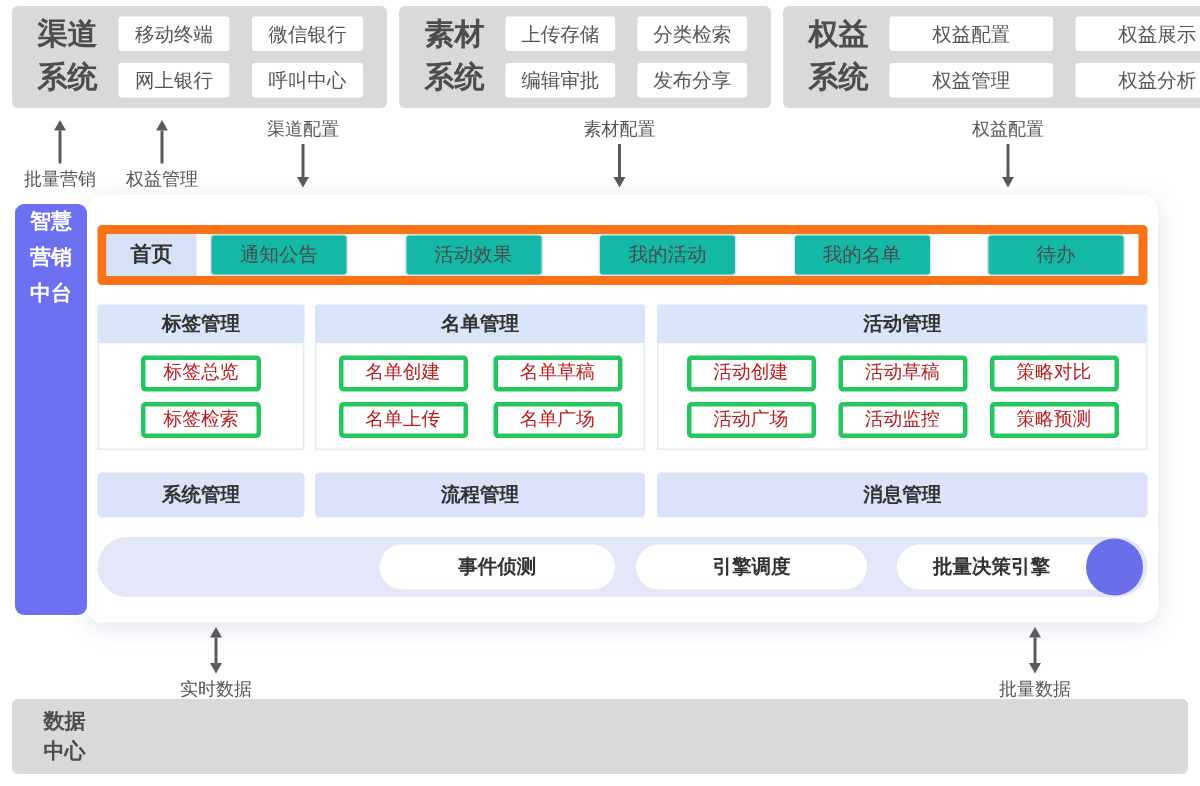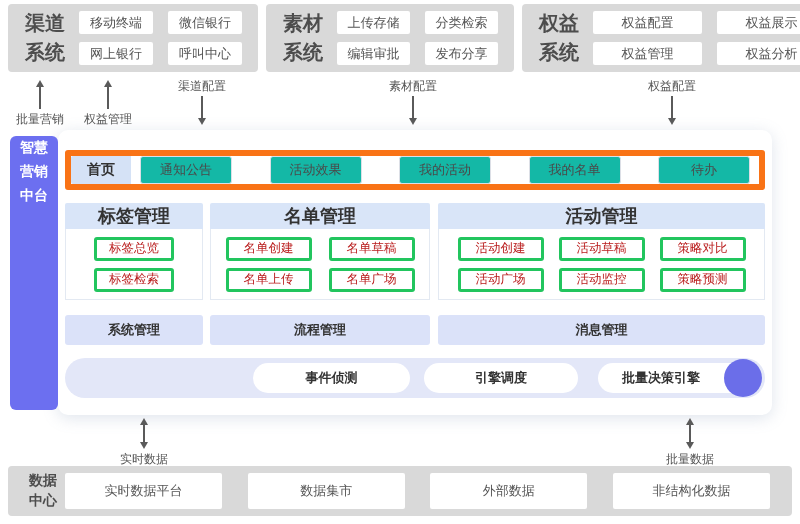--- a/index.html
+++ b/index.html
@@ -53,21 +53,21 @@
   #nav .nav-items{flex:1;display:flex;justify-content:space-between;align-items:center;padding:0 9px;}
   .navbtn{width:92px;height:28px;box-sizing:border-box;border:1px solid #DCDFE6;border-radius:3px;
           background:#14b8a6;display:flex;align-items:center;justify-content:center;
           font-size:13px;color:#4A4A4A;white-space:nowrap;}
   
   .section{position:absolute;top:73px;height:97px;box-sizing:border-box;}
   #sec1{left:7px;width:138px;}
   #sec2{left:152px;width:220px;}
   #sec3{left:380px;width:327px;}
   .sec-hdr{height:26px;background:#D9E5F8;border-radius:2px 2px 0 0;display:flex;align-items:center;
-           justify-content:center;font-size:18px;font-weight:600;color:#333333;text-align:right;}
+           justify-content:center;font-size:13px;font-weight:600;color:#333333;text-align:right;}
   .sec-body{height:71px;box-sizing:border-box;border:1px solid #E3E9F2;border-top:none;background:#ffffff;
             display:grid;place-content:center;gap:7px;}
   #sec1 .sec-body{grid-template-columns:auto;}
   #sec2 .sec-body{grid-template-columns:auto auto;column-gap:17px;}
   #sec3 .sec-body{grid-template-columns:auto auto auto;column-gap:15px;}
   .secbtn{width:86px;height:24px;box-sizing:border-box;border:3px solid #22c55e;border-radius:3px;
           background:#ffffff;display:flex;align-items:center;justify-content:center;
           font-size:12.5px;color:#b91c1c;white-space:nowrap;}
   #sec1 .secbtn{width:80px;}
   
@@ -245,19 +245,13 @@
   <div class="arr arr-double">
       <div class="head-up"></div>
       <div class="shaft"></div>
       <div class="head-down"></div>
     </div>
   <div class="flow-lbl">批量数据</div>
 </div>
 
 <div id="dcbox">
   <div class="dc-title">数据中心</div>
-  <div class="dc-btns">
-    <div class="dcbtn">实时数据平台</div>
-    <div class="dcbtn">数据集市</div>
-    <div class="dcbtn">外部数据</div>
-    <div class="dcbtn">非结构化数据</div>
-  </div>
 </div>
 
 </body></html>

